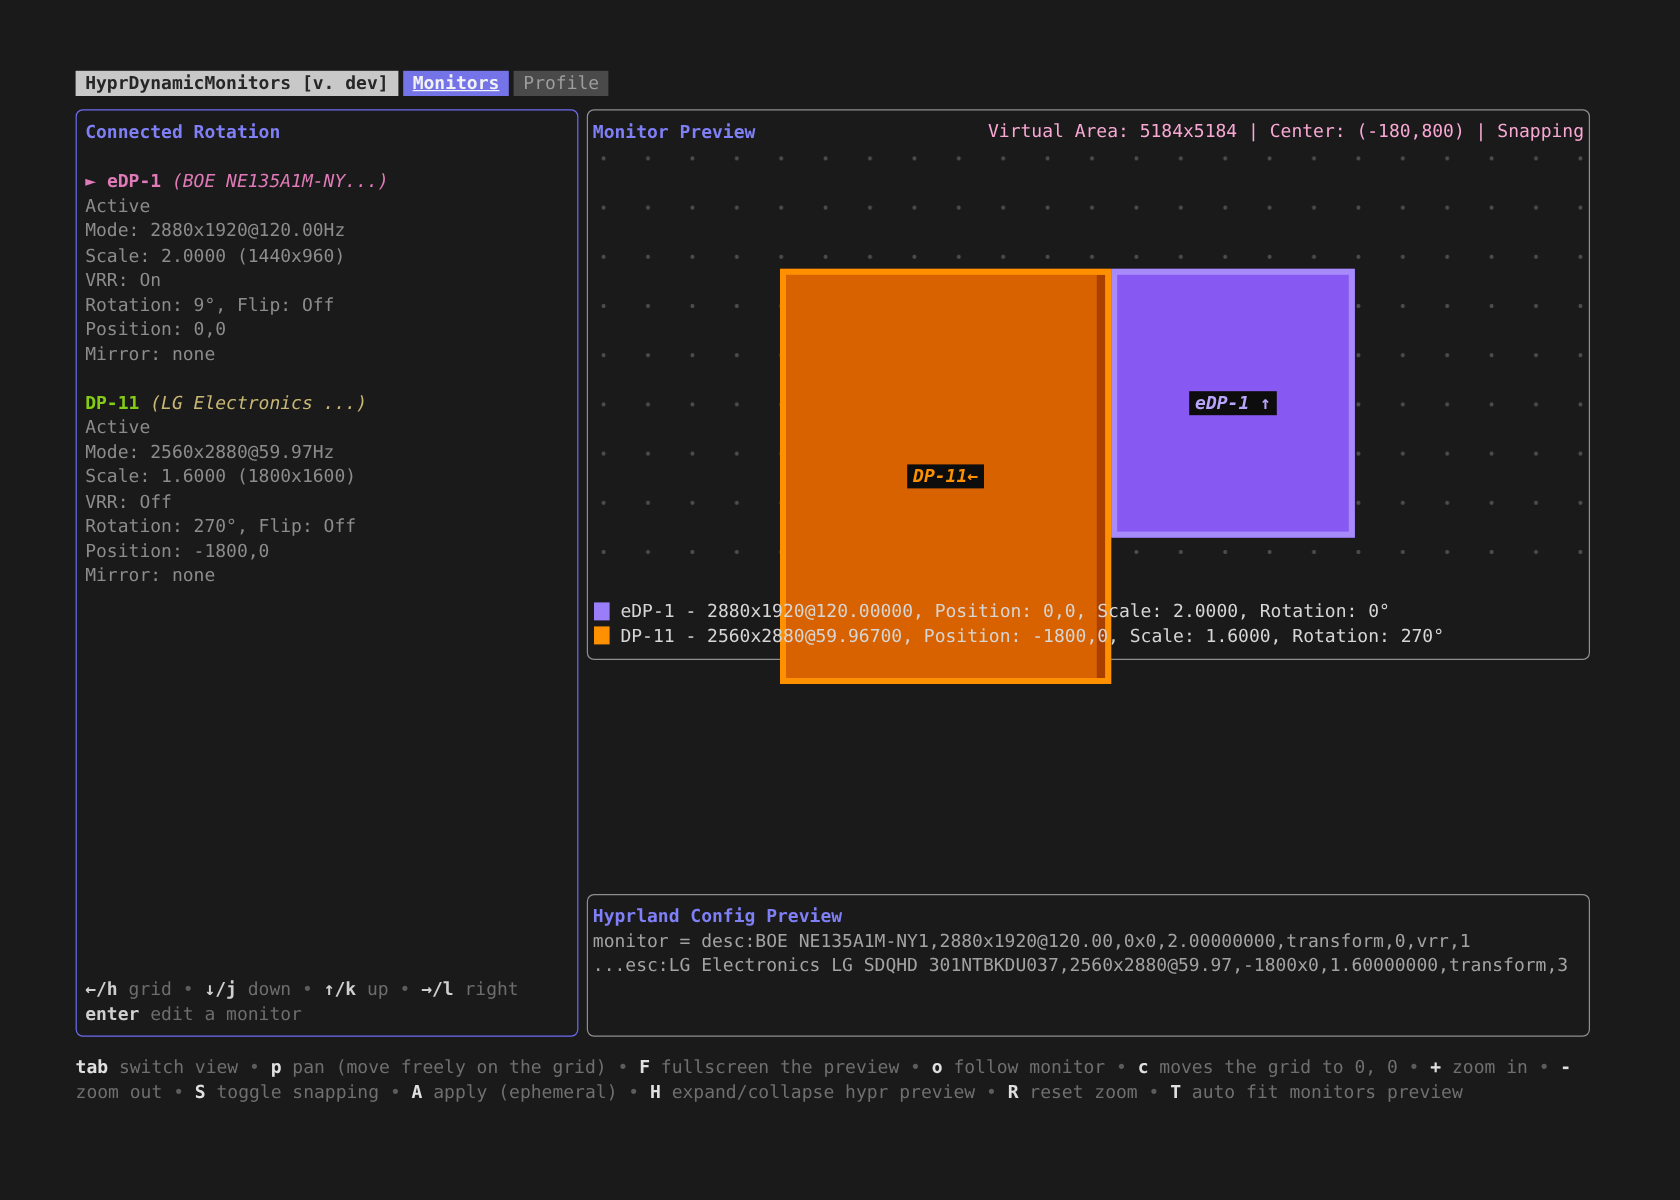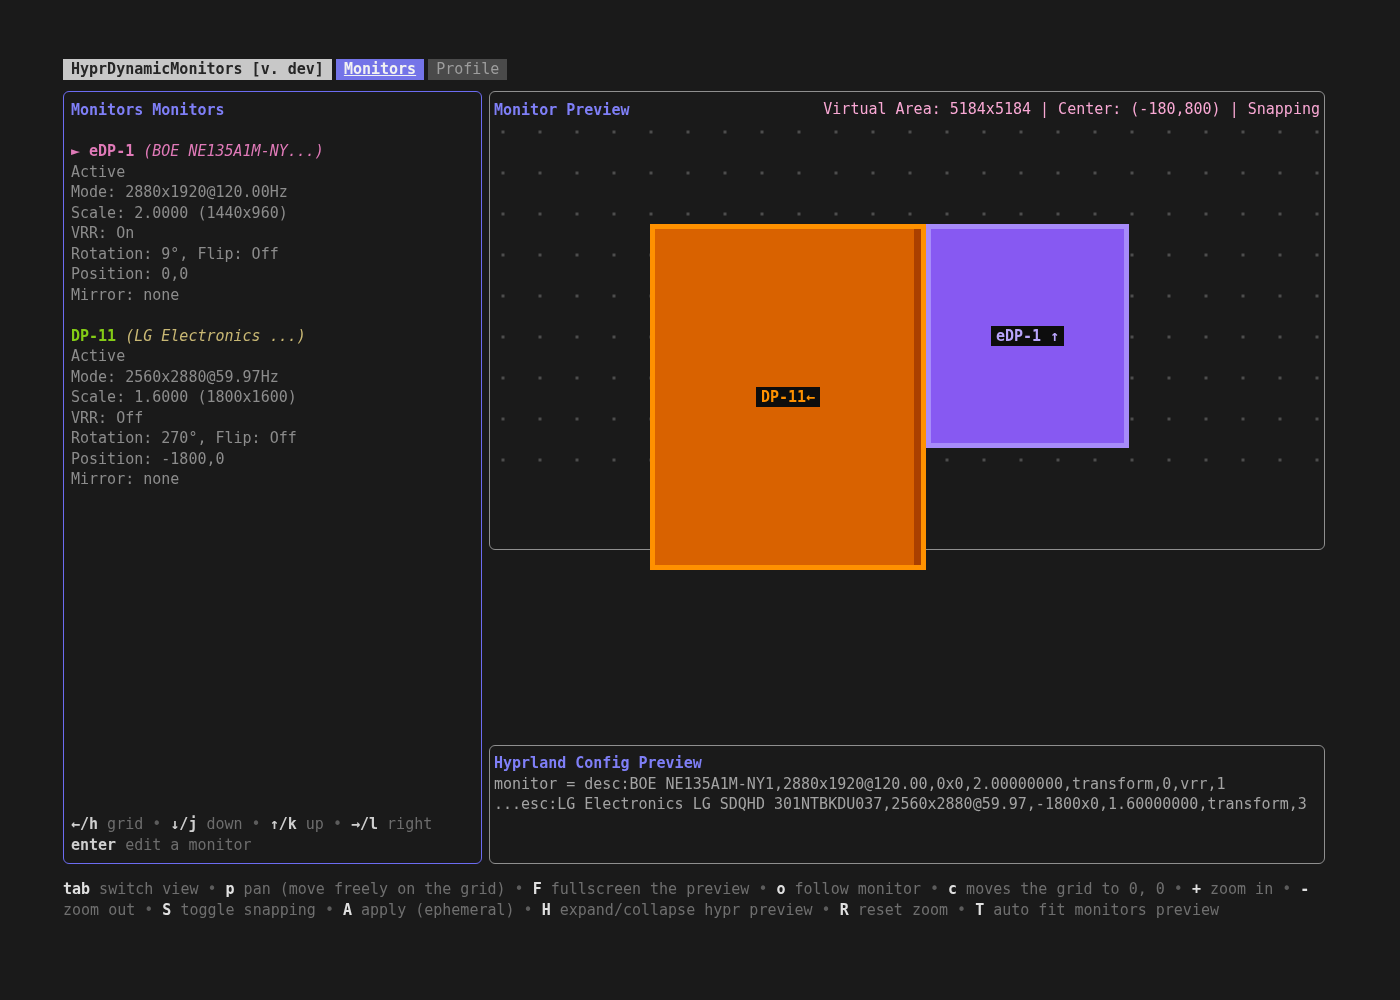--- a/index.html
+++ b/index.html
@@ -40,21 +40,21 @@
   .phelp-line .hsep { color:#5c5c5c; }
 
   
   .preview-panel { left:489px; top:91px; width:836px; height:459px; }
   .preview-header { display:flex; justify-content:space-between; padding:8px 4px 0;
                     position:relative; z-index:3; }
   .preview-meta { color:#f9a8d4; white-space:nowrap; }
   .grid-area { position:absolute; left:4px; right:4px; top:25px; bottom:52px;
                background-image:radial-gradient(circle,#4d4d4d 1.4px,transparent 1.9px);
                background-size:37px 41px; background-position:-9.5px -5.5px; }
-  .mon-rect { position:absolute; display:flex; align-items:center; justify-content:center; }
+  .mon-rect { position:absolute; display:flex; align-items:center; justify-content:center;font-style:italic; }
   .rect-dp11 { left:160px; top:132px; width:276px; height:346px; border:5px solid; z-index:2;
                box-shadow:inset -7px 0 0 #aa4000; }
   .rect-edp1 { left:436px; top:132px; width:203px; height:224px; border:5px solid; z-index:1; }
   .rect-label { background:#0d0d0d; padding:0 5px; font-weight:bold; line-height:20px;
                 white-space:pre; }
   .legend { position:absolute; left:5px; bottom:9px; z-index:3; }
   .legend-row { display:flex; align-items:center; height:20.5px; }
   .legend-swatch { width:13px; height:15px; margin-right:9px; flex:none; }
   .legend-text { color:#d6d6d6; white-space:nowrap; }
 
@@ -71,21 +71,21 @@
 </head>
 <body>
 
 <div class="tabbar">
   <span class="tab tab-title">HyprDynamicMonitors [v. dev]</span>
   <span class="tab tab-active">Monitors</span>
   <span class="tab tab-inactive">Profile</span>
 </div>
 
 <div class="panel left-panel">
-  <div class="panel-title">Monitors Monitors</div>
+  <div class="panel-title">Connected Rotation</div>
 
   <div class="mon-entry">
     <div class="mon-header">
       <span class="sel-marker" style="color: rgb(224, 122, 184);">► </span><span class="mon-name" style="color: rgb(224, 122, 184);">eDP-1</span>
       <span class="mon-desc" style="color: rgb(224, 122, 184);">(BOE NE135A1M-NY...)</span>
     </div>
     <div class="mon-line">Active</div>
     <div class="mon-line">Mode: 2880x1920@120.00Hz</div>
     <div class="mon-line">Scale: 2.0000 (1440x960)</div>
     <div class="mon-line">VRR: On</div>
@@ -125,20 +125,30 @@
   <div class="grid-area"></div>
 
   <div class="mon-rect rect-dp11" style="background-color: rgb(217, 98, 0); border-color: rgb(255, 145, 0);">
     <span class="rect-label" style="color: rgb(255, 145, 0);">DP-11←</span>
   </div>
 
   <div class="mon-rect rect-edp1" style="background-color: rgb(135, 89, 242); border-color: rgb(167, 139, 250);">
     <span class="rect-label" style="color: rgb(185, 165, 251);">eDP-1 ↑</span>
   </div>
 
+  <div class="legend">
+    <div class="legend-row">
+      <span class="legend-swatch" style="background-color: rgb(154, 125, 248);"></span>
+      <span class="legend-text">eDP-1 - 2880x1920@120.00000, Position: 0,0, Scale: 2.0000, Rotation: 0°</span>
+    </div>
+    <div class="legend-row">
+      <span class="legend-swatch" style="background-color: rgb(255, 145, 0);"></span>
+      <span class="legend-text">DP-11 - 2560x2880@59.96700, Position: -1800,0, Scale: 1.6000, Rotation: 270°</span>
+    </div>
+  </div>
 </div>
 
 <div class="panel config-panel">
   <div class="panel-title">Hyprland Config Preview</div>
   <div class="config-line">monitor = desc:BOE NE135A1M-NY1,2880x1920@120.00,0x0,2.00000000,transform,0,vrr,1</div>
   <div class="config-line">...esc:LG Electronics LG SDQHD 301NTBKDU037,2560x2880@59.97,-1800x0,1.60000000,transform,3</div>
 </div>
 
 <div class="help-bar"><span class="hkey">tab</span><span class="hdesc"> switch view</span><span class="hsep"> • </span><span class="hkey">p</span><span class="hdesc"> pan (move freely on the grid)</span><span class="hsep"> • </span><span class="hkey">F</span><span class="hdesc"> fullscreen the preview</span><span class="hsep"> • </span><span class="hkey">o</span><span class="hdesc"> follow monitor</span><span class="hsep"> • </span><span class="hkey">c</span><span class="hdesc"> moves the grid to 0, 0</span><span class="hsep"> • </span><span class="hkey">+</span><span class="hdesc"> zoom in</span><span class="hsep"> • </span><span class="hkey">-</span><span class="hdesc"> zoom out</span><span class="hsep"> • </span><span class="hkey">S</span><span class="hdesc"> toggle snapping</span><span class="hsep"> • </span><span class="hkey">A</span><span class="hdesc"> apply (ephemeral)</span><span class="hsep"> • </span><span class="hkey">H</span><span class="hdesc"> expand/collapse hypr preview</span><span class="hsep"> • </span><span class="hkey">R</span><span class="hdesc"> reset zoom</span><span class="hsep"> • </span><span class="hkey">T</span><span class="hdesc"> auto fit monitors preview</span></div>
 

